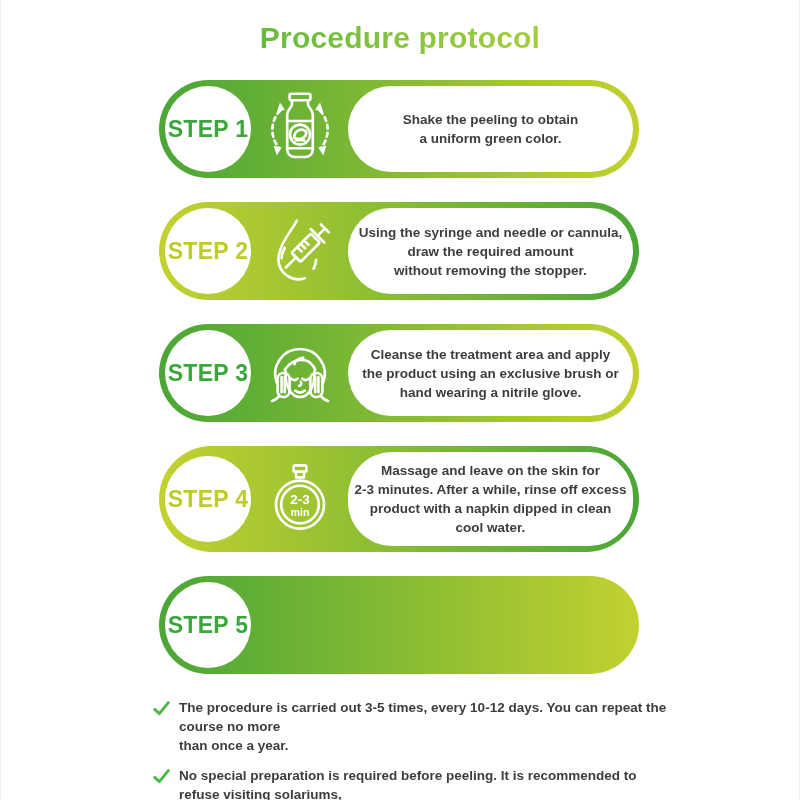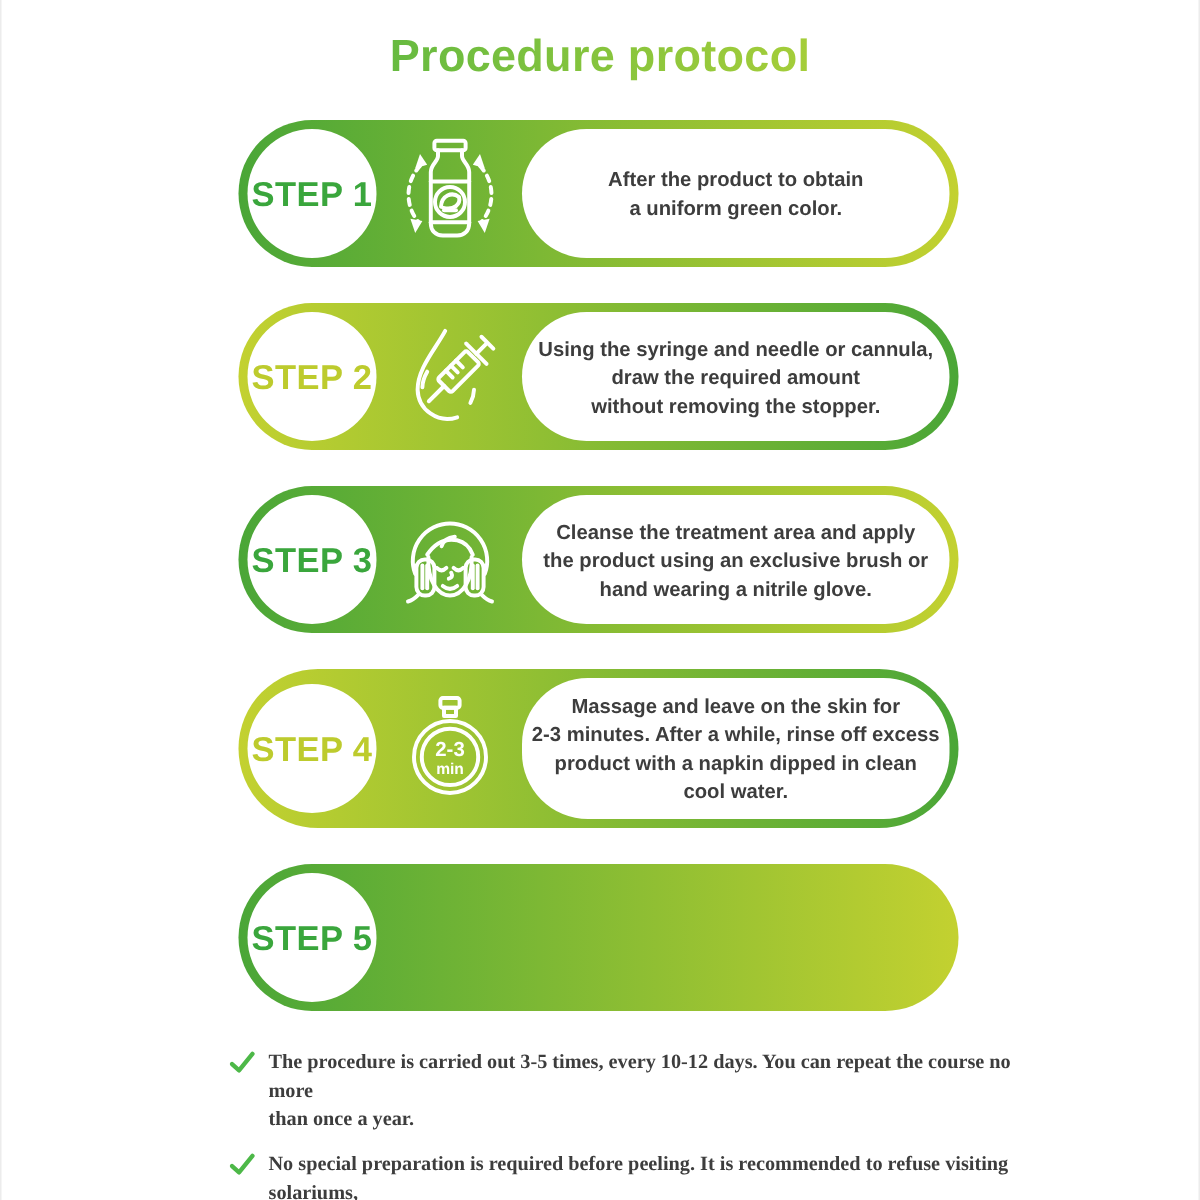--- a/index.html
+++ b/index.html
@@ -50,21 +50,21 @@
     position:absolute; left:189px; right:6px; top:6px; bottom:6px;
     background:#fff; border-radius:44px;
     display:flex; align-items:center; justify-content:center;
   }
   .step-text{
     text-align:center; white-space:pre-line;
     font-size:13.5px; line-height:19px; font-weight:600; color:#3d3d3d;
   }
 
   .notes{ margin:16px 0 0 152px; width:522px; list-style:none; }
-  .note{ display:flex; align-items:flex-start; gap:9px; margin-bottom:11px;font-family:Liberation Serif, serif; }
+  .note{ display:flex; align-items:flex-start; gap:9px; margin-bottom:11px; }
   .note-check{ flex:0 0 auto; margin-top:2px; }
   .note-text{
     white-space:pre-line; font-size:13.5px; line-height:19px;
     font-weight:600; color:#3d3d3d;
   }
 
   .ico{ stroke:#fff; stroke-width:3.3; fill:none; stroke-linecap:round; stroke-linejoin:round; }
   .ico-fill{ fill:#fff; stroke:none; }
   .ico-txt{ fill:#fff; stroke:none; font-weight:bold; font-family:"Liberation Sans",sans-serif; }
 </style>
@@ -94,21 +94,21 @@
         </g>
         <g class="ico-fill">
           <polygon points="21,29 25,17 31,26"></polygon>
           <polygon points="17,71 27,73 21,83"></polygon>
           <polygon points="69,26 75,17 79,29"></polygon>
           <polygon points="73,73 83,71 79,83"></polygon>
         </g>
       </svg>
     </div>
     <div class="step-body">
-      <div class="step-text">After the product to obtain
+      <div class="step-text">Shake the peeling to obtain
 a uniform green color.</div>
     </div>
   </div>
 
   <div class="step reverse">
     <div class="step-circle label-yellow">
       <span>STEP 2</span>
     </div>
     <div class="step-icon">
       <svg viewBox="0 0 100 100">

